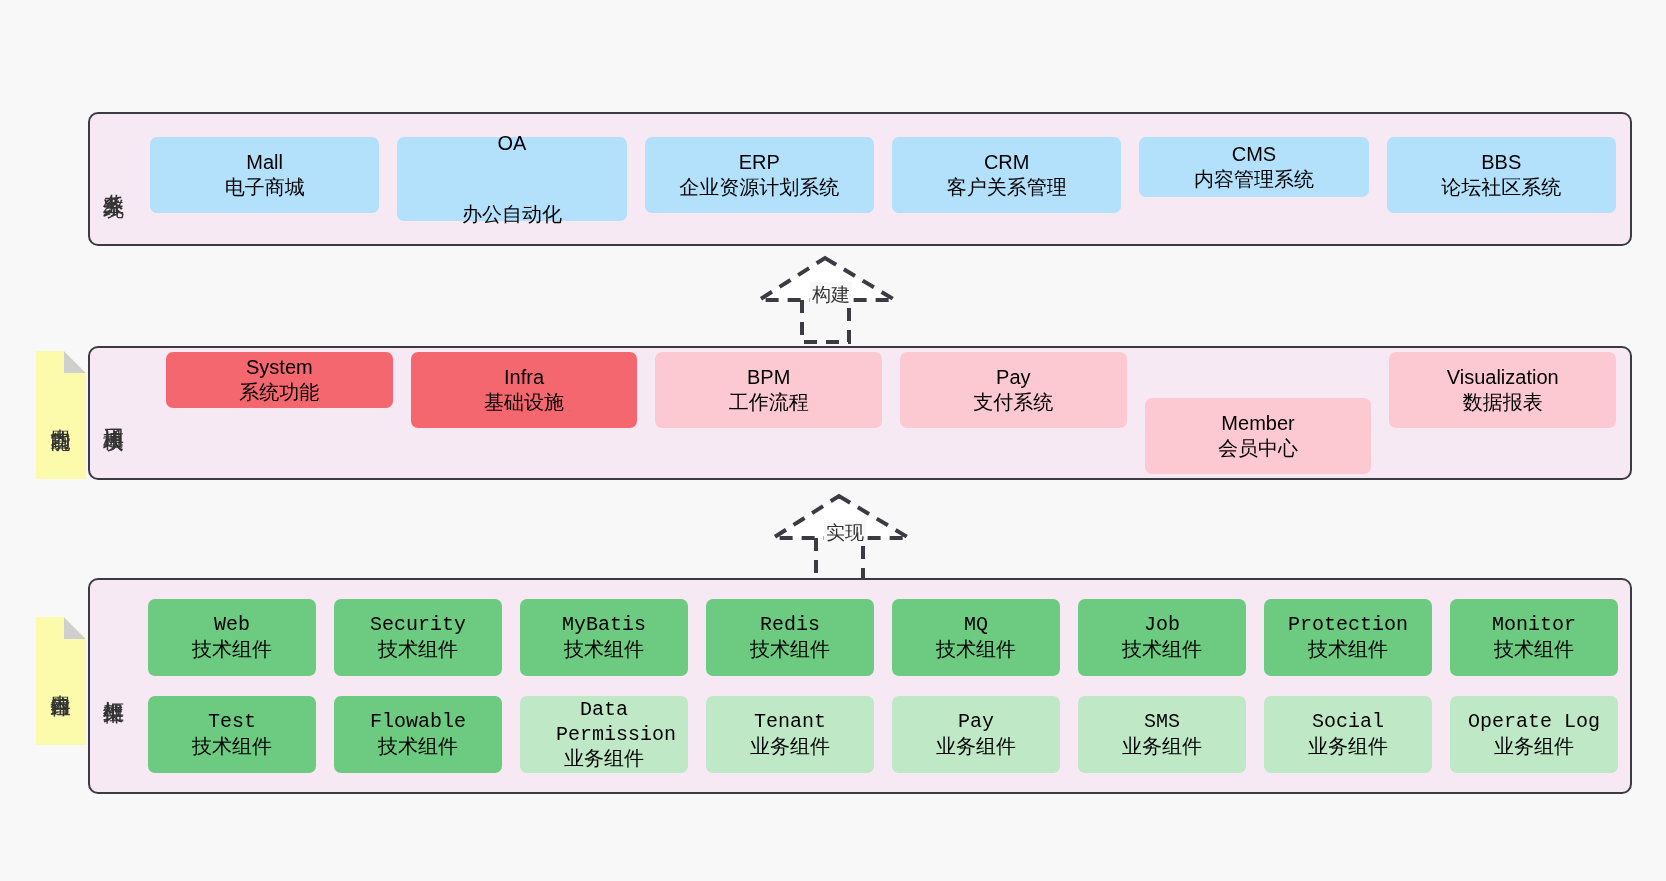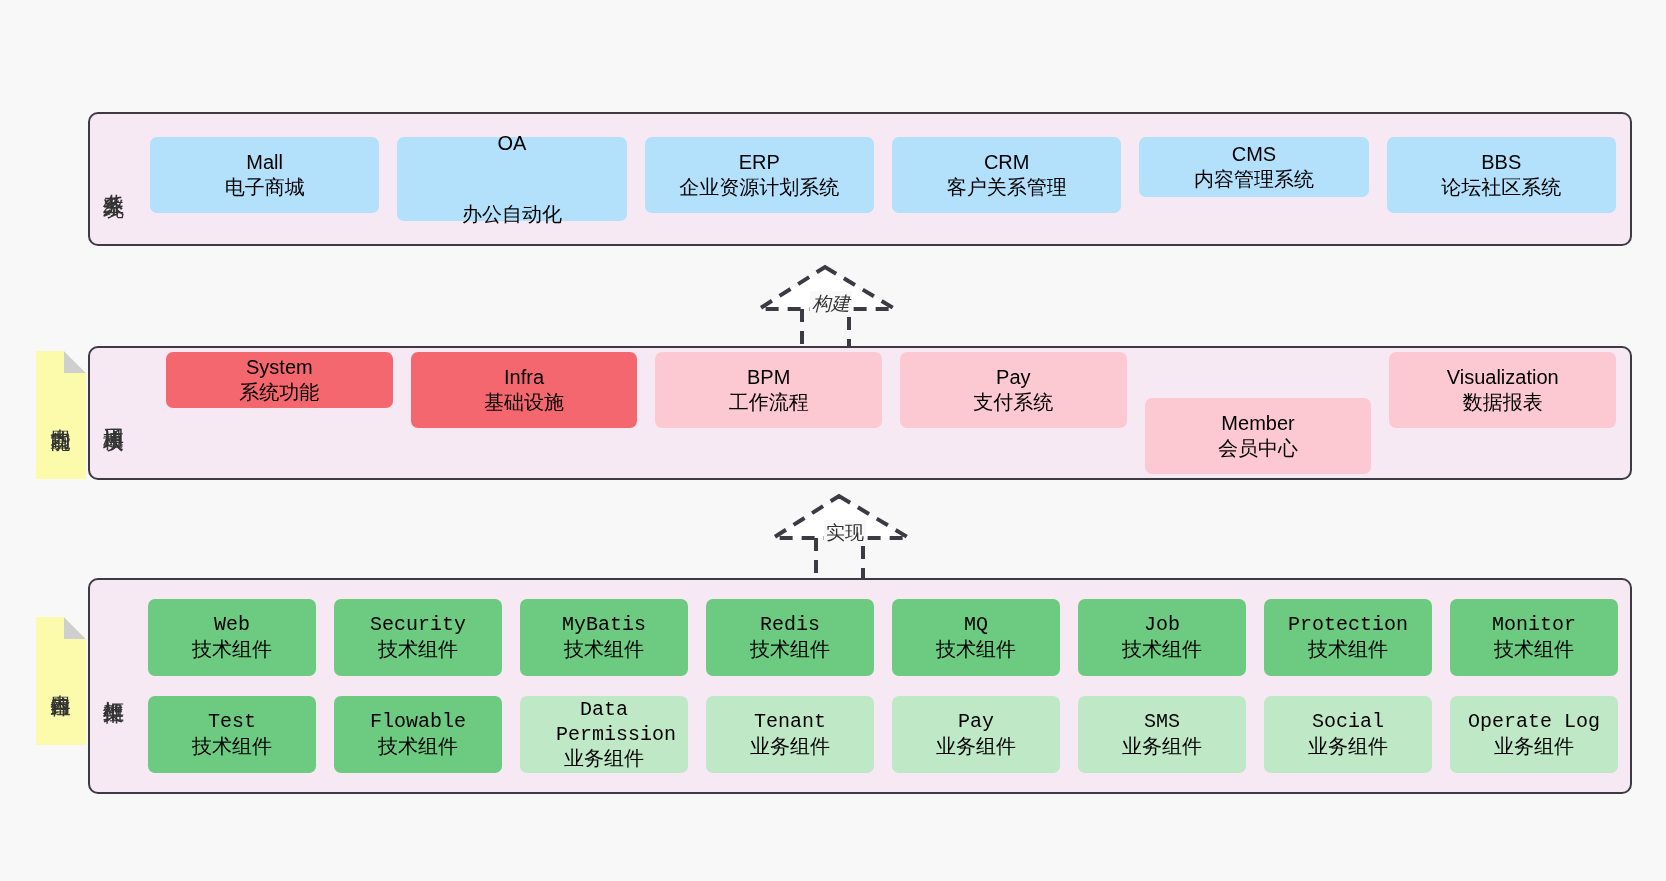--- a/index.html
+++ b/index.html
@@ -145,21 +145,21 @@
           <span class="l2">内容管理系统</span>
         </div>
         <div class="cell c-blue" style="height:76px;">
           <span class="l1">BBS</span>
           <span class="l2">论坛社区系统</span>
         </div>
       </div>
     </div>
   </div>
 
-  <div class="arrow" style="left:755px;top:263px;width:150px;height:92px;font-style:italic;">
+  <div class="arrow" style="left:755px;top:254px;width:150px;height:92px;">
     <svg width="150" height="92" viewBox="0 0 150 92">
 
       <path d="M 70 4 L 140 46 L 4 46 Z" fill="#ffffff" stroke="#3c3a42" stroke-width="4" stroke-dasharray="13 9" stroke-linejoin="miter"></path>
 
       <path d="M 47 46 L 47 88 L 94 88 L 94 46" fill="none" stroke="#3c3a42" stroke-width="4" stroke-dasharray="13 9"></path>
     </svg>
     <span class="arrow-label" style="left:55px;top:28px;">构建</span>
   </div>
 
   <div class="note" style="left:36px;top:351px;width:50px;height:128px;">

